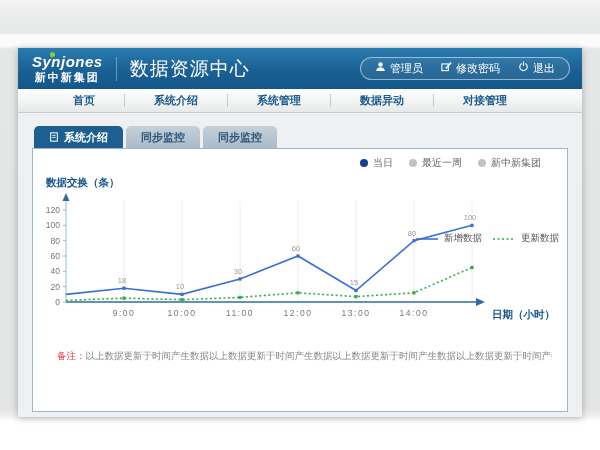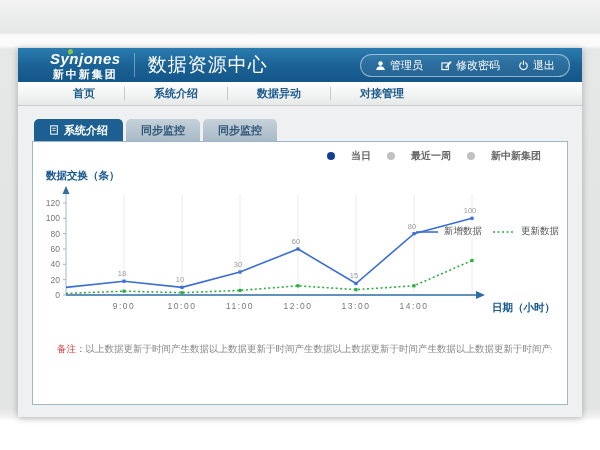--- a/index.html
+++ b/index.html
@@ -12,55 +12,55 @@
       #fbfbfb 35px,#fbfbfb 46px,
       #e6e7e7 49px,#e3e4e4 200px,#e3e4e4 408px,
       #f0f0f0 416px,#ffffff 421px,#ffffff 450px);
   }
   .window {
     position:absolute; left:18px; top:48px; width:564px; height:369px;
     background:#eef0f1; box-shadow:0 1px 7px rgba(0,0,0,.28);
   }
   
   .header {
-    height:34px; display:flex; align-items:center; color:#fff;
-    padding:0 12px 0 32px;
+    height:41px; display:flex; align-items:center; color:#fff;
+    padding:0 12px 0 14px;
     background:linear-gradient(180deg,#2a7cb0 0%,#1b6295 50%,#14568a 100%);
   }
   .logo { display:flex; flex-direction:column; align-items:center; line-height:1; position:relative; }
   .logo-primary { font-size:15px; font-weight:bold; font-style:italic; letter-spacing:.5px; }
   .logo-leaf { position:absolute; left:18px; top:-2px; width:5px; height:5px;
     background:#8dc63f; border-radius:50% 50% 50% 0; transform:rotate(-20deg); }
   .logo-secondary { font-size:11px; font-weight:bold; letter-spacing:2px; margin-top:3px; }
   .header-divider { width:1px; height:24px; background:rgba(255,255,255,.35); margin:0 13px; }
   .app-title { font-size:19px; letter-spacing:1px; }
   .user-menu { margin-left:auto; display:flex; align-items:center; gap:18px;
     border:1px solid rgba(255,255,255,.5); border-radius:12px;
     padding:3px 14px; background:rgba(255,255,255,.07); }
-  .umenu-item { display:flex; align-items:center; gap:4px; font-size:11px; cursor:pointer; white-space:nowrap; }
+  .umenu-item { display:flex; align-items:flex-start; gap:4px; font-size:11px; cursor:pointer; white-space:nowrap; }
   .umenu-item svg { width:11px; height:11px; }
   
   .nav { height:24px; background:linear-gradient(180deg,#ffffff,#e7e9e9);
     border-bottom:1px solid #c6ccd0; display:flex; align-items:center; padding-left:26px; }
   .nav-item { font-size:11px; font-weight:bold; color:#1a5a8c; padding:0 29px;
     border-right:1px solid #c3c9cd; cursor:pointer; line-height:13px; white-space:nowrap; }
   .nav-item:last-child { border-right:none; }
   
   .content { padding:13px 14px 0; }
   .tabs { display:flex; align-items:flex-end; height:22px; margin-left:2px; }
   .tab { height:22px; display:flex; align-items:center; gap:5px; padding:0 15px;
     font-size:11px; font-weight:bold; border-radius:5px 5px 0 0; cursor:pointer; white-space:nowrap; }
   .tab.active { background:#1c5f90; color:#fff; }
   .tab.inactive { background:linear-gradient(180deg,#c5d1da,#a9bac7); color:#32597a; margin-left:3px; }
   
   .panel { position:relative; background:#fff; border:1px solid #9fb6c8;
     width:536px; height:264px; }
   .chart-svg { position:absolute; left:0; top:0; }
   .range-options { position:absolute; top:7px; right:26px; display:flex; gap:16px; }
-  .range-opt { display:flex; align-items:center; gap:16px; font-size:10px; color:#666; cursor:pointer;font-weight:bold; }
+  .range-opt { display:flex; align-items:center; gap:5px; font-size:10px; color:#666; cursor:pointer; }
   .dot { width:8px; height:8px; border-radius:50%; background:#c2c2c2; }
   .dot.sel { background:#123f8f; }
   .legend { position:absolute; top:83px; right:8px; display:flex; flex-direction:row; gap:11px; }
   .legend-item { display:flex; align-items:center; gap:6px; font-size:9.5px; color:#555; white-space:nowrap; }
   .note { position:absolute; left:24px; top:201px; font-size:9.5px; color:#888;
     width:495px; white-space:nowrap; overflow:hidden; }
   .note-prefix { color:#e03b3b; }
 </style>
 </head>
 <body>
@@ -96,20 +96,21 @@
             <line x1="6" y1="0.6" x2="6" y2="5.4" stroke="#fff" stroke-width="1.2"></line>
           </svg>
           <span>退出</span>
         </div>
       </div>
   </div>
 
   <div class="nav" id="nav">
       <div class="nav-item active">首页</div>
       <div class="nav-item">系统介绍</div>
+      <div class="nav-item">系统管理</div>
       <div class="nav-item">数据异动</div>
       <div class="nav-item">对接管理</div>
     </div>
 
   <div class="content">
     <div class="tabs" id="tabs">
         <div class="tab active">
           <svg viewBox="0 0 12 12" style="width:10px;height:10px">
             <rect x="2" y="1" width="8" height="10" fill="none" stroke="#fff" stroke-width="1.2"></rect>
             <line x1="4" y1="4" x2="8" y2="4" stroke="#fff"></line>

